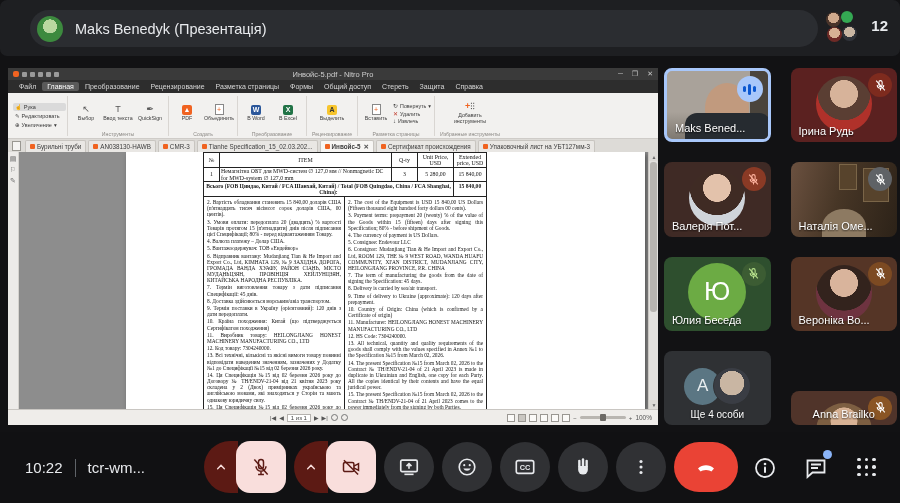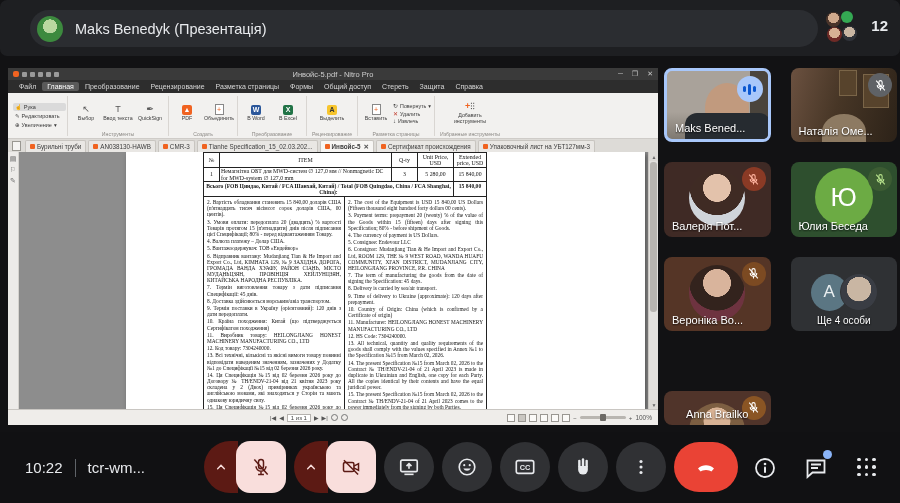--- a/index.html
+++ b/index.html
@@ -431,47 +431,58 @@
     <div class="maks-head"></div>
     <div class="maks-body"></div>
     <div class="audio-chip">
       <span class="audio-bar" style="height:6px"></span>
         <span class="audio-bar" style="height:11px"></span>
         <span class="audio-bar" style="height:6px"></span>
     </div>
     <span class="tile-name">Maks Bened...</span>
   </div>
 
+  <div class="tile tile-iryna">
+    <div class="avatar av-iryna"></div>
+    <div class="badge" style="background:#7e2b1e">
+      <svg class="ic" width="13" height="13" viewBox="0 0 24 24">
+          <path d="M12 3a3 3 0 0 1 3 3v5a3 3 0 0 1-6 0V6a3 3 0 0 1 3-3z" fill="none" stroke="#fff" stroke-width="2"></path>
+          <path d="M6 11a6 6 0 0 0 12 0M12 17v4" fill="none" stroke="#fff" stroke-width="2"></path>
+          <line x1="4" y1="3" x2="20" y2="21" stroke="#fff" stroke-width="2"></line>
+        </svg>
+    </div>
+    <span class="tile-name">Ірина Рудь</span>
+  </div>
+
+  <div class="tile tile-valeriia">
+    <div class="avatar av-valeriia"></div>
+    <div class="badge" style="background:#8a3a25">
+      <svg class="ic" width="13" height="13" viewBox="0 0 24 24">
+          <path d="M12 3a3 3 0 0 1 3 3v5a3 3 0 0 1-6 0V6a3 3 0 0 1 3-3z" fill="none" stroke="#ffb4a0" stroke-width="2"></path>
+          <path d="M6 11a6 6 0 0 0 12 0M12 17v4" fill="none" stroke="#ffb4a0" stroke-width="2"></path>
+          <line x1="4" y1="3" x2="20" y2="21" stroke="#ffb4a0" stroke-width="2"></line>
+        </svg>
+    </div>
+    <span class="tile-name">Валерія Пот...</span>
+  </div>
 
   <div class="tile tile-nataliia">
     <div class="nat-frame" style="right:8px;top:6px;width:26px;height:34px;"></div>
     <div class="nat-frame" style="right:40px;top:2px;width:18px;height:26px;"></div>
     <div class="nat-head"></div>
     <div class="badge" style="background:#5f6266">
       <svg class="ic" width="13" height="13" viewBox="0 0 24 24">
           <path d="M12 3a3 3 0 0 1 3 3v5a3 3 0 0 1-6 0V6a3 3 0 0 1 3-3z" fill="none" stroke="#fff" stroke-width="2"></path>
           <path d="M6 11a6 6 0 0 0 12 0M12 17v4" fill="none" stroke="#fff" stroke-width="2"></path>
           <line x1="4" y1="3" x2="20" y2="21" stroke="#fff" stroke-width="2"></line>
         </svg>
     </div>
     <span class="tile-name">Наталія Оме...</span>
   </div>
 
-  <div class="tile tile-valeriia">
-    <div class="avatar av-valeriia"></div>
-    <div class="badge" style="background:#8a3a25">
-      <svg class="ic" width="13" height="13" viewBox="0 0 24 24">
-          <path d="M12 3a3 3 0 0 1 3 3v5a3 3 0 0 1-6 0V6a3 3 0 0 1 3-3z" fill="none" stroke="#ffb4a0" stroke-width="2"></path>
-          <path d="M6 11a6 6 0 0 0 12 0M12 17v4" fill="none" stroke="#ffb4a0" stroke-width="2"></path>
-          <line x1="4" y1="3" x2="20" y2="21" stroke="#ffb4a0" stroke-width="2"></line>
-        </svg>
-    </div>
-    <span class="tile-name">Валерія Пот...</span>
-  </div>
-
   <div class="tile tile-yuliia">
     <div class="initial-avatar">Ю</div>
     <div class="badge" style="background:#3c5c33">
       <svg class="ic" width="13" height="13" viewBox="0 0 24 24">
           <path d="M12 3a3 3 0 0 1 3 3v5a3 3 0 0 1-6 0V6a3 3 0 0 1 3-3z" fill="none" stroke="#b7e28c" stroke-width="2"></path>
           <path d="M6 11a6 6 0 0 0 12 0M12 17v4" fill="none" stroke="#b7e28c" stroke-width="2"></path>
           <line x1="4" y1="3" x2="20" y2="21" stroke="#b7e28c" stroke-width="2"></line>
         </svg>
     </div>
     <span class="tile-name">Юлия Беседа</span>

